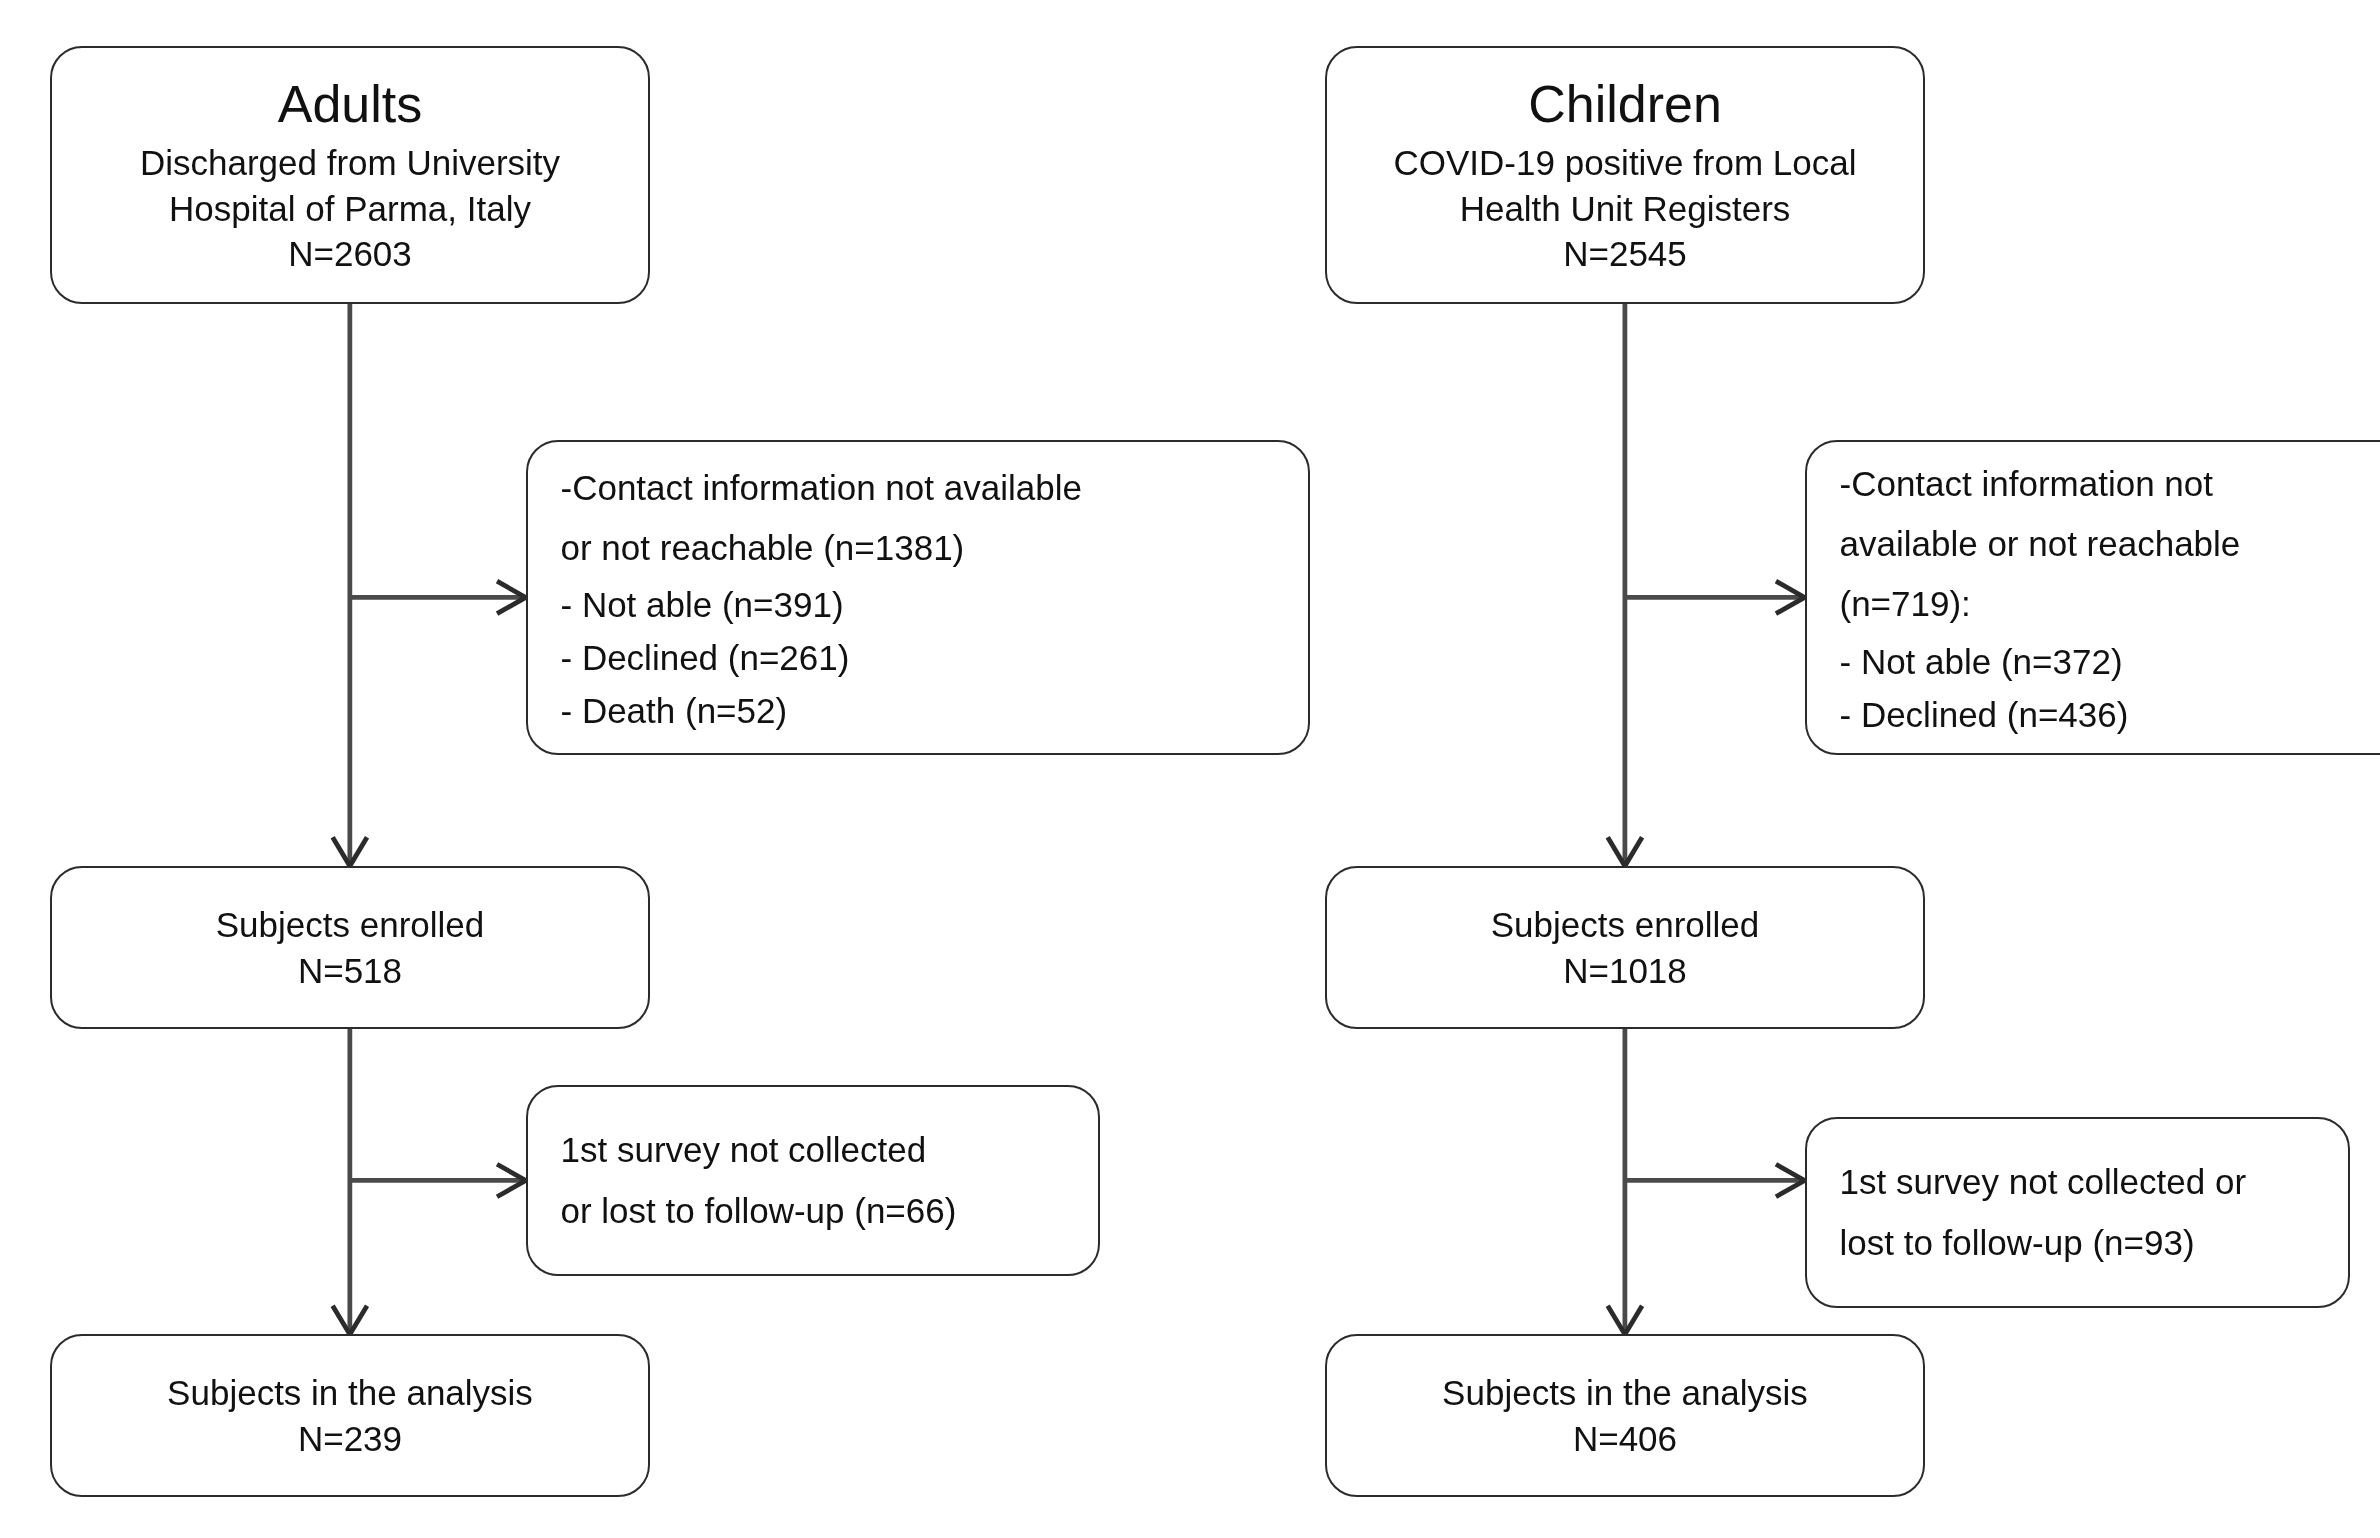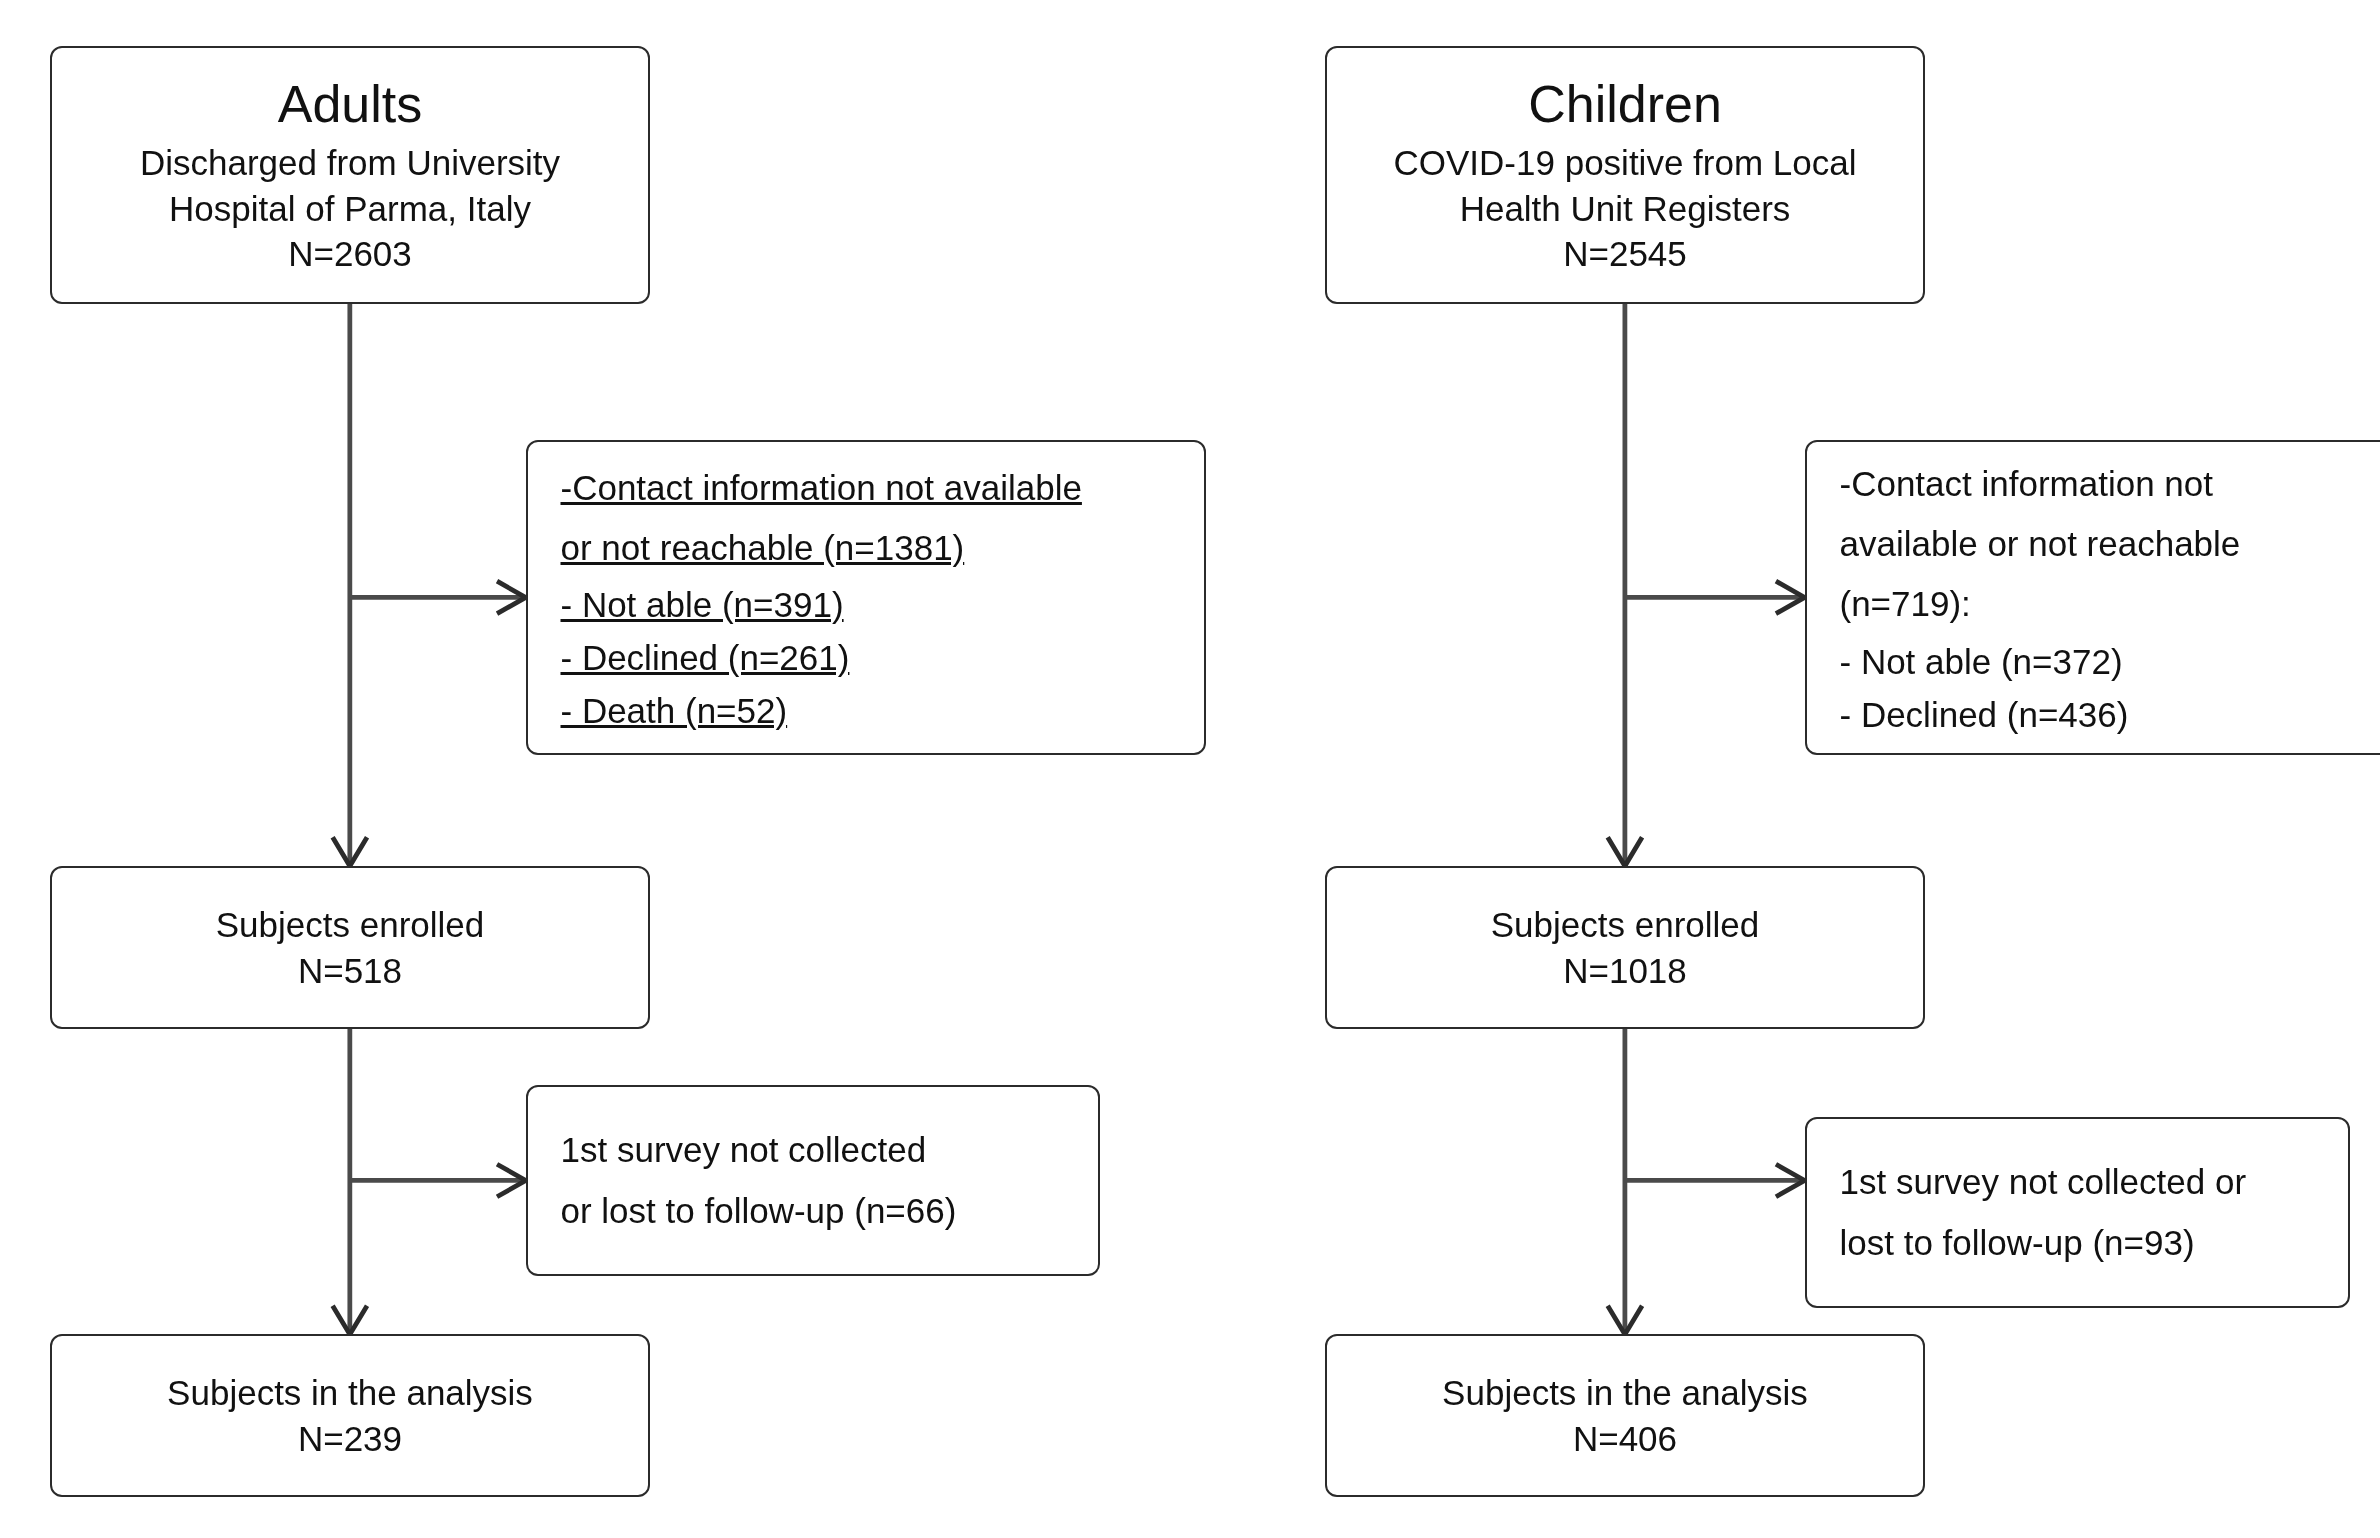--- a/index.html
+++ b/index.html
@@ -22,21 +22,21 @@
     top: 0;
     width: 2380px;
     height: 1538px;
     pointer-events: none;
   }
   .node {
     position: absolute;
     box-sizing: border-box;
     background: #ffffff;
     border: 2.9px solid #2b2b2b;
-    border-radius: 12px;
+    border-radius: 32px;
     display: flex;
     flex-direction: column;
     justify-content: center;
     color: #111111;
   }
   .node.centered {
     align-items: center;
     text-align: center;
   }
   .node.listy {
@@ -98,21 +98,21 @@
     <path d="M 1858 1218 L 1888 1235 L 1858 1252" fill="none" stroke="#2b2b2b" stroke-width="5"></path>
   </svg>
 
   <div class="node centered" style="left:50px; top:46px; width:600px; height:258px;">
     <div class="title-line">Adults</div>
     <div class="body-line">Discharged from University</div>
     <div class="body-line">Hospital of Parma, Italy</div>
     <div class="body-line">N=2603</div>
   </div>
 
-  <div class="node listy" style="left:526px; top:440px; width:680px; height:315px;text-decoration:underline;">
+  <div class="node listy" style="left:526px; top:440px; width:784px; height:315px;">
     <div class="list-line wrapgap">-Contact information not available</div>
     <div class="list-line wrapgap">or not reachable (n=1381)</div>
     <div class="list-line">- Not able (n=391)</div>
     <div class="list-line">- Declined (n=261)</div>
     <div class="list-line">- Death (n=52)</div>
   </div>
 
   <div class="node centered" style="left:50px; top:866px; width:600px; height:163px;">
     <div class="body-line">Subjects enrolled</div>
     <div class="body-line">N=518</div>

